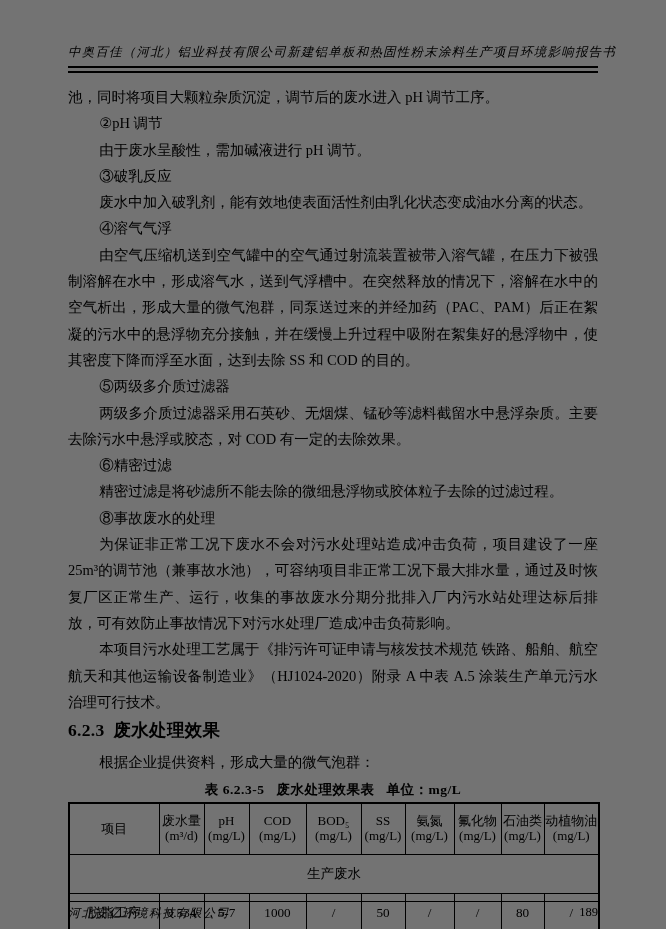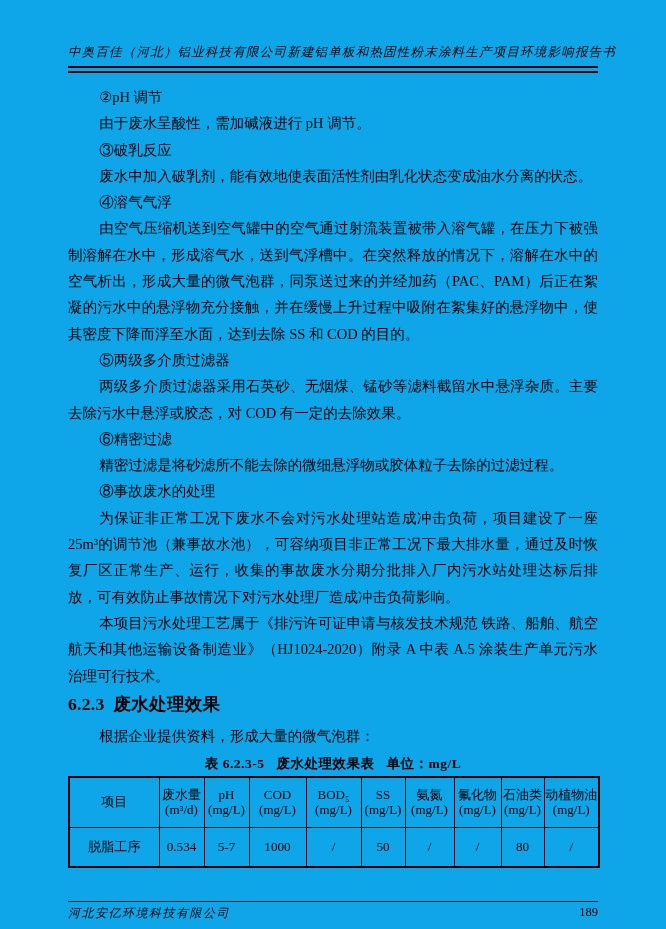--- a/index.html
+++ b/index.html
@@ -1,19 +1,19 @@
 <!DOCTYPE html>
 <html><head>
 <meta charset="utf-8">
 <style>
   * { box-sizing: border-box; margin: 0; padding: 0; }
   html, body { background: #ffffff; }
   .page {
     width: 666px; height: 929px; position: relative; overflow: hidden;
-    background: #0ea5e9; color: #000;
+    background: #737373; color: #000;
     padding: 44px 68px 0 68px;
     font-family: "Liberation Serif", "DejaVu Serif", serif;
   }
   .header-title {
     text-align: center; font-size: 12.5px; font-style: italic;
     letter-spacing: 1.2px; white-space: nowrap;
   }
   .header-rule {
     margin-top: 5px; height: 7px;
     border-top: 2.5px solid #000; border-bottom: 2px solid #000;
@@ -59,20 +59,21 @@
 <body>
 
 <div class="page">
 
   <div>
     <div class="header-title">中奥百佳（河北）铝业科技有限公司新建铝单板和热固性粉末涂料生产项目环境影响报告书</div>
     <div class="header-rule"></div>
   </div>
 
   <div class="body-text" id="body-paragraphs">
+      <p class="para">池，同时将项目大颗粒杂质沉淀，调节后的废水进入 pH 调节工序。</p>
       <p class="para indent">②pH 调节</p>
       <p class="para indent">由于废水呈酸性，需加碱液进行 pH 调节。</p>
       <p class="para indent">③破乳反应</p>
       <p class="para indent">废水中加入破乳剂，能有效地使表面活性剂由乳化状态变成油水分离的状态。</p>
       <p class="para indent">④溶气气浮</p>
       <p class="para indent">由空气压缩机送到空气罐中的空气通过射流装置被带入溶气罐，在压力下被强制溶解在水中，形成溶气水，送到气浮槽中。在突然释放的情况下，溶解在水中的空气析出，形成大量的微气泡群，同泵送过来的并经加药（PAC、PAM）后正在絮凝的污水中的悬浮物充分接触，并在缓慢上升过程中吸附在絮集好的悬浮物中，使其密度下降而浮至水面，达到去除 SS 和 COD 的目的。</p>
       <p class="para indent">⑤两级多介质过滤器</p>
       <p class="para indent">两级多介质过滤器采用石英砂、无烟煤、锰砂等滤料截留水中悬浮杂质。主要去除污水中悬浮或胶态，对 COD 有一定的去除效果。</p>
       <p class="para indent">⑥精密过滤</p>
       <p class="para indent">精密过滤是将砂滤所不能去除的微细悬浮物或胶体粒子去除的过滤过程。</p>
@@ -137,20 +138,23 @@
             <div>石油类</div>
             <div>(mg/L)</div>
           </th>
           <th>
             <div>动植物油</div>
             <div>(mg/L)</div>
           </th>
         </tr>
     </thead>
     <tbody id="table-body">
+      <tr class="group-row">
+        <td id="group-cell" colspan="10">生产废水</td>
+      </tr>
     <tr class="data-row">
           <td>脱脂工序</td>
           <td>0.534</td>
           <td>5-7</td>
           <td>1000</td>
           <td>/</td>
           <td>50</td>
           <td>/</td>
           <td>/</td>
           <td>80</td>

